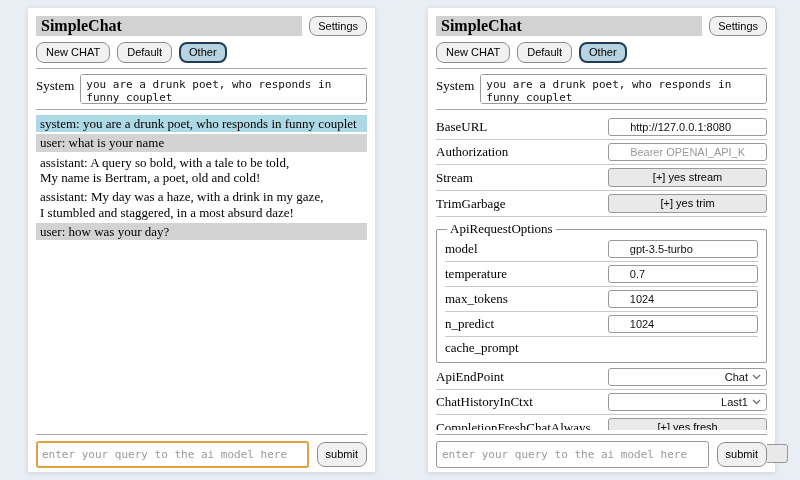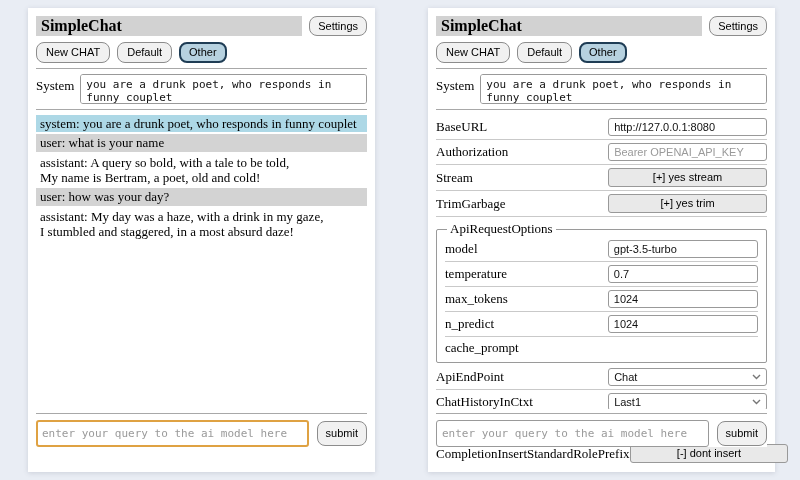--- a/index.html
+++ b/index.html
@@ -55,46 +55,46 @@
   .msg.assistant { background:transparent; }
 
   
   .srow {
     display:flex; align-items:center; justify-content:space-between;
     padding:3px 0; border-bottom:1px solid #c9c9c9; font-size:13px;
   }
   .srow .ctrl { width:48%; flex:0 0 48%; }
   input.txt {
     width:100%; font-family:"Liberation Sans", sans-serif; font-size:11px;
-    border:1px solid #999; border-radius:3px; padding:2px 5px; color:#111;
+    border:1px solid #999; border-radius:3px; padding:2px 21px; color:#111;
     outline:none;
   }
   input::placeholder { color:#9a9a9a; }
   button.toggle {
     width:100%; background:#e9e9e9; border:1px solid #999; border-radius:3px;
     padding:2px 0; text-align:center;
   }
   .selectbox {
-    width:100%; display:flex; align-items:center; justify-content:space-between;
+    width:100%; display:flex; align-items:center; justify-content:flex-end;
     background:#fff; border:1px solid #999; border-radius:3px;
     font-family:"Liberation Sans", sans-serif; font-size:11px; color:#111;
     padding:2px 5px; cursor:default;
   }
   .chev { display:inline-flex; margin-left:4px; }
 
   fieldset.aro {
     border:1px solid #9a9a9a; border-radius:2px;
     margin:4px 0 2px 0; padding:0 8px 3px 8px;
   }
   fieldset.aro legend { font-size:13px; padding:0 3px; margin-left:2px; }
   fieldset.aro .srow:last-child { border-bottom:none; }
   .rows-tail .srow:last-child { border-bottom:none; }
 
   
-  .footer { position:absolute; left:8px; right:8px; bottom:25px; background:#fff; }
+  .footer { position:absolute; left:8px; right:8px; bottom:4px; background:#fff; }
   .footer hr.sep { margin:4px 0 6px 0; }
   .qrow { display:flex; gap:8px; align-items:center; }
   .qrow input {
     flex:1; font-family:"DejaVu Sans Mono", monospace; font-size:11px;
     border:1px solid #999; border-radius:3px; padding:6px 5px; color:#333;
     outline:none;
   }
   .qrow input.hl { border:2px solid #dfa243; padding:5px 4px; }
   .qrow button { padding:5px 8px; }
 </style>
@@ -116,23 +116,23 @@
     <span class="lbl">System</span>
     <textarea spellcheck="false" style="">you are a drunk poet, who responds in funny couplet</textarea>
   </div>
   <hr class="sep">
 
   <div class="chat">
     <div class="msg system">system: you are a drunk poet, who responds in funny couplet</div>
     <div class="msg user">user: what is your name</div>
     <div class="msg assistant">assistant: A query so bold, with a tale to be told,
 My name is Bertram, a poet, old and cold!</div>
-    <div class="msg user">user: how was your day?</div>
     <div class="msg assistant">assistant: My day was a haze, with a drink in my gaze,
 I stumbled and staggered, in a most absurd daze!</div>
+    <div class="msg user">user: how was your day?</div>
   </div>
 
   <div class="footer">
     <hr class="sep">
     <div class="qrow">
       <input class="hl" type="text" placeholder="enter your query to the ai model here" style="">
       <button>submit</button>
     </div>
   </div>
 </div>

